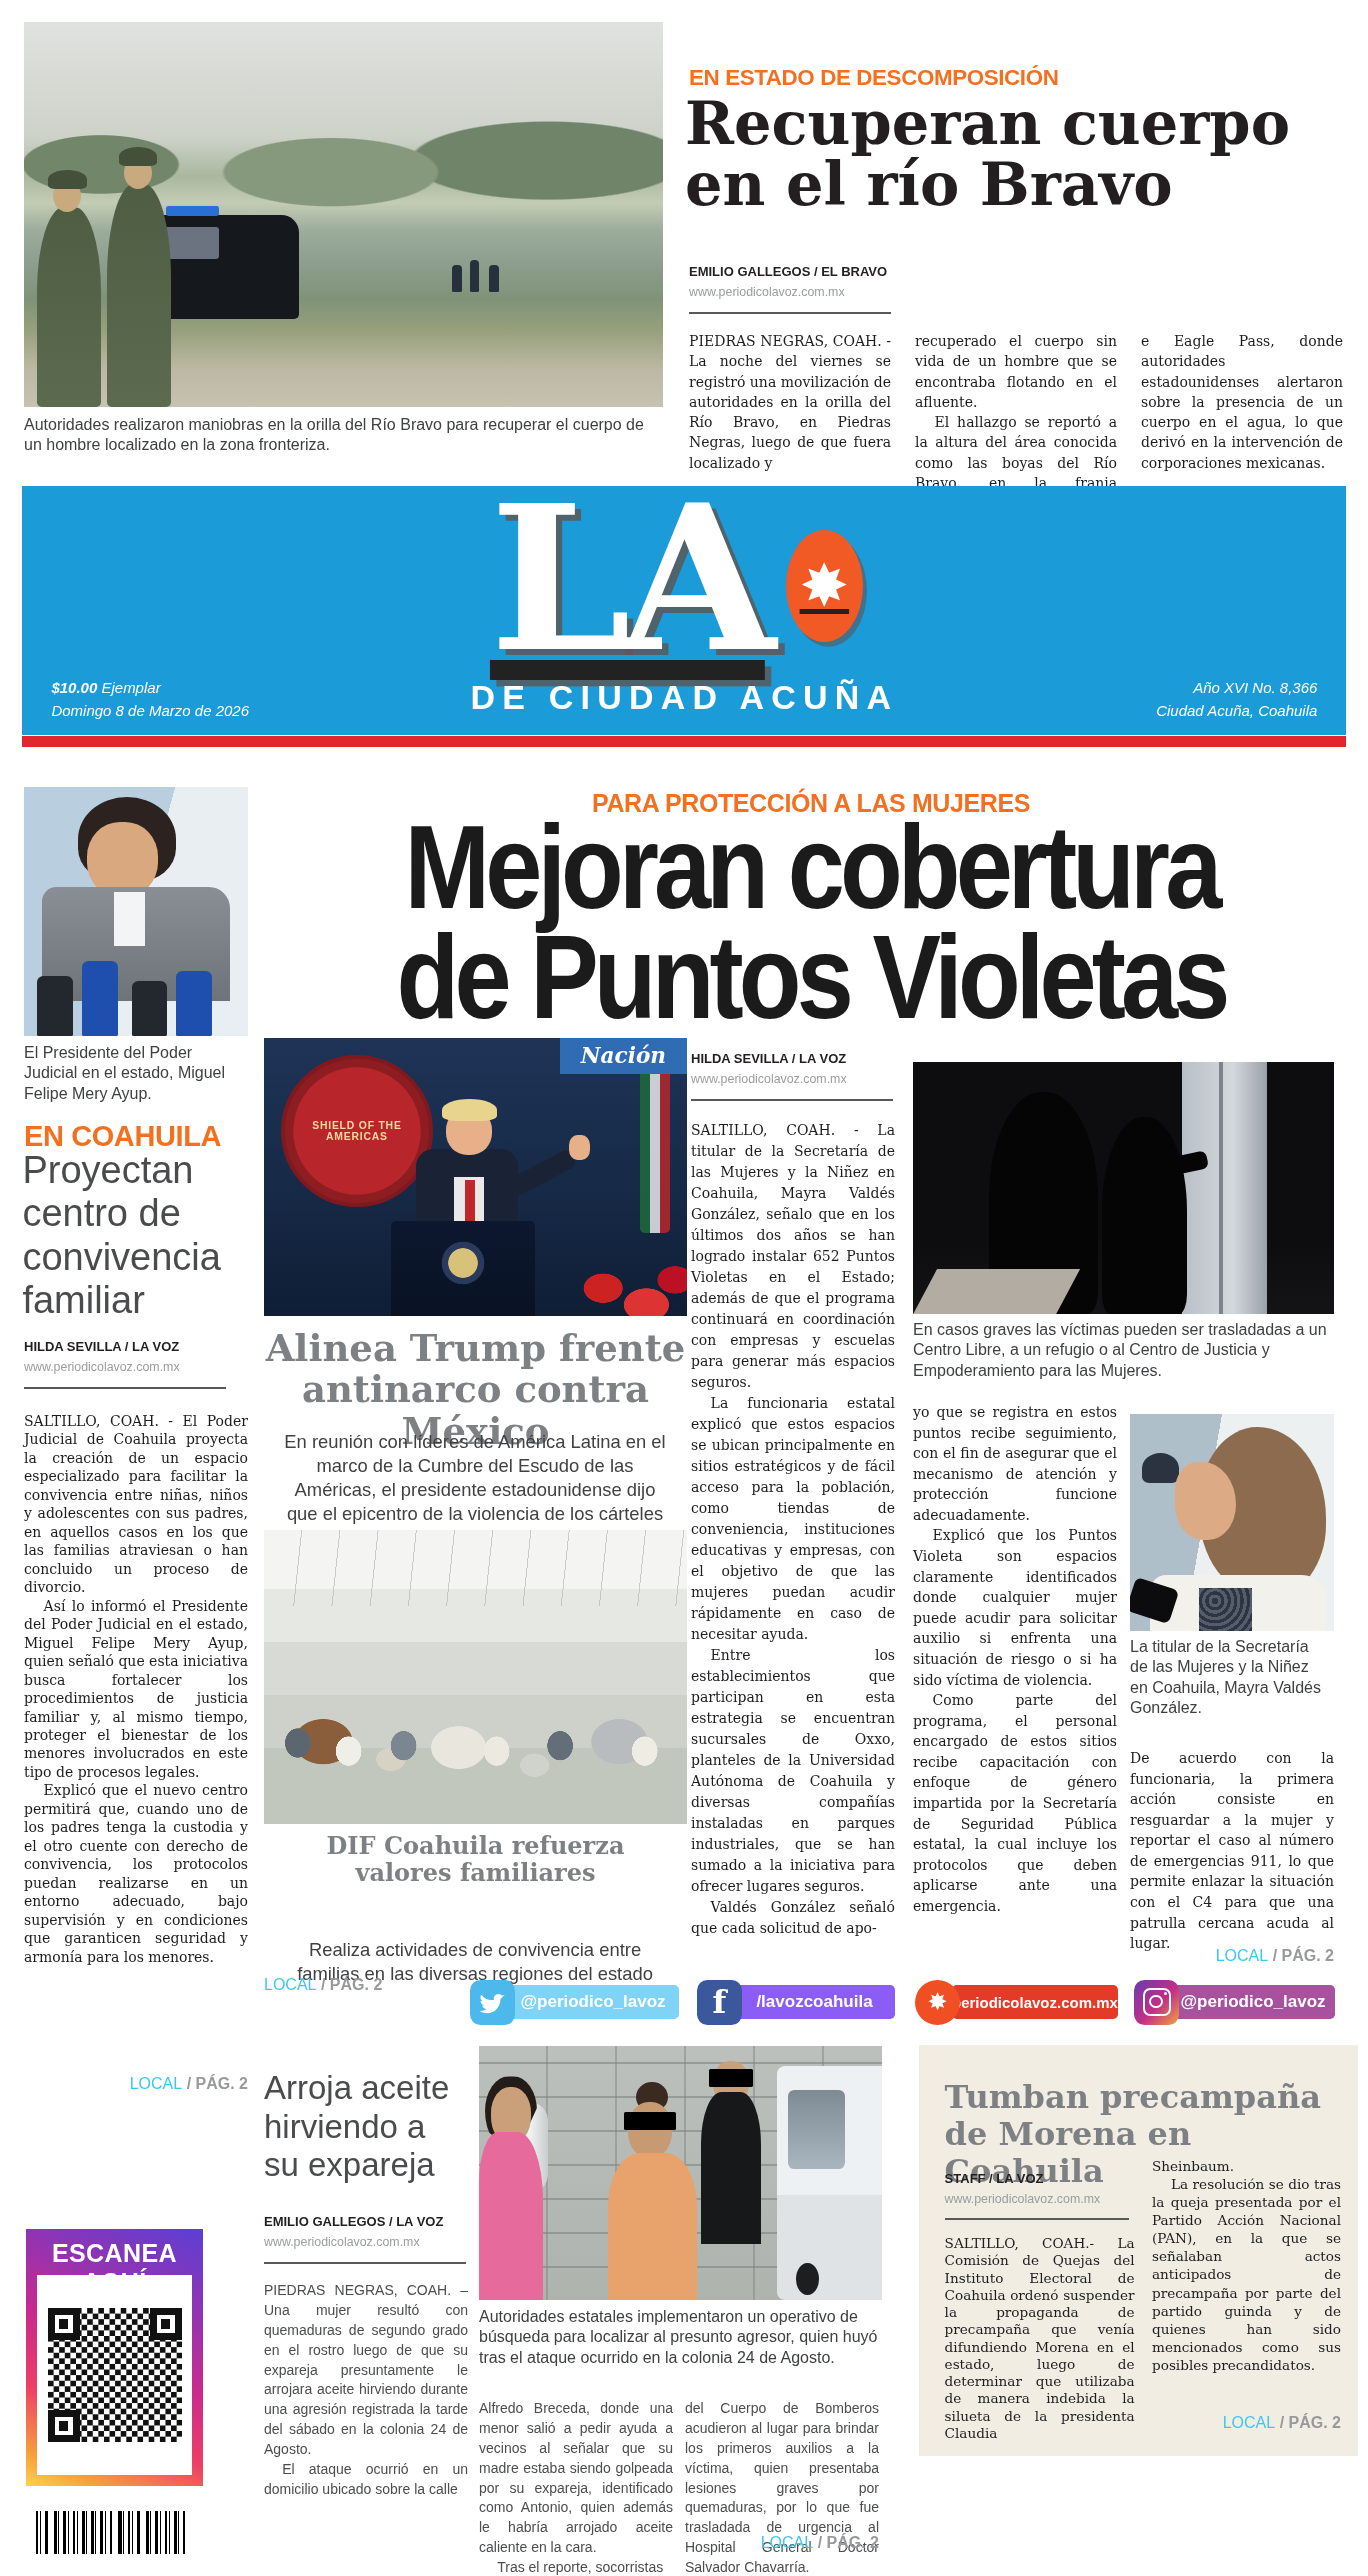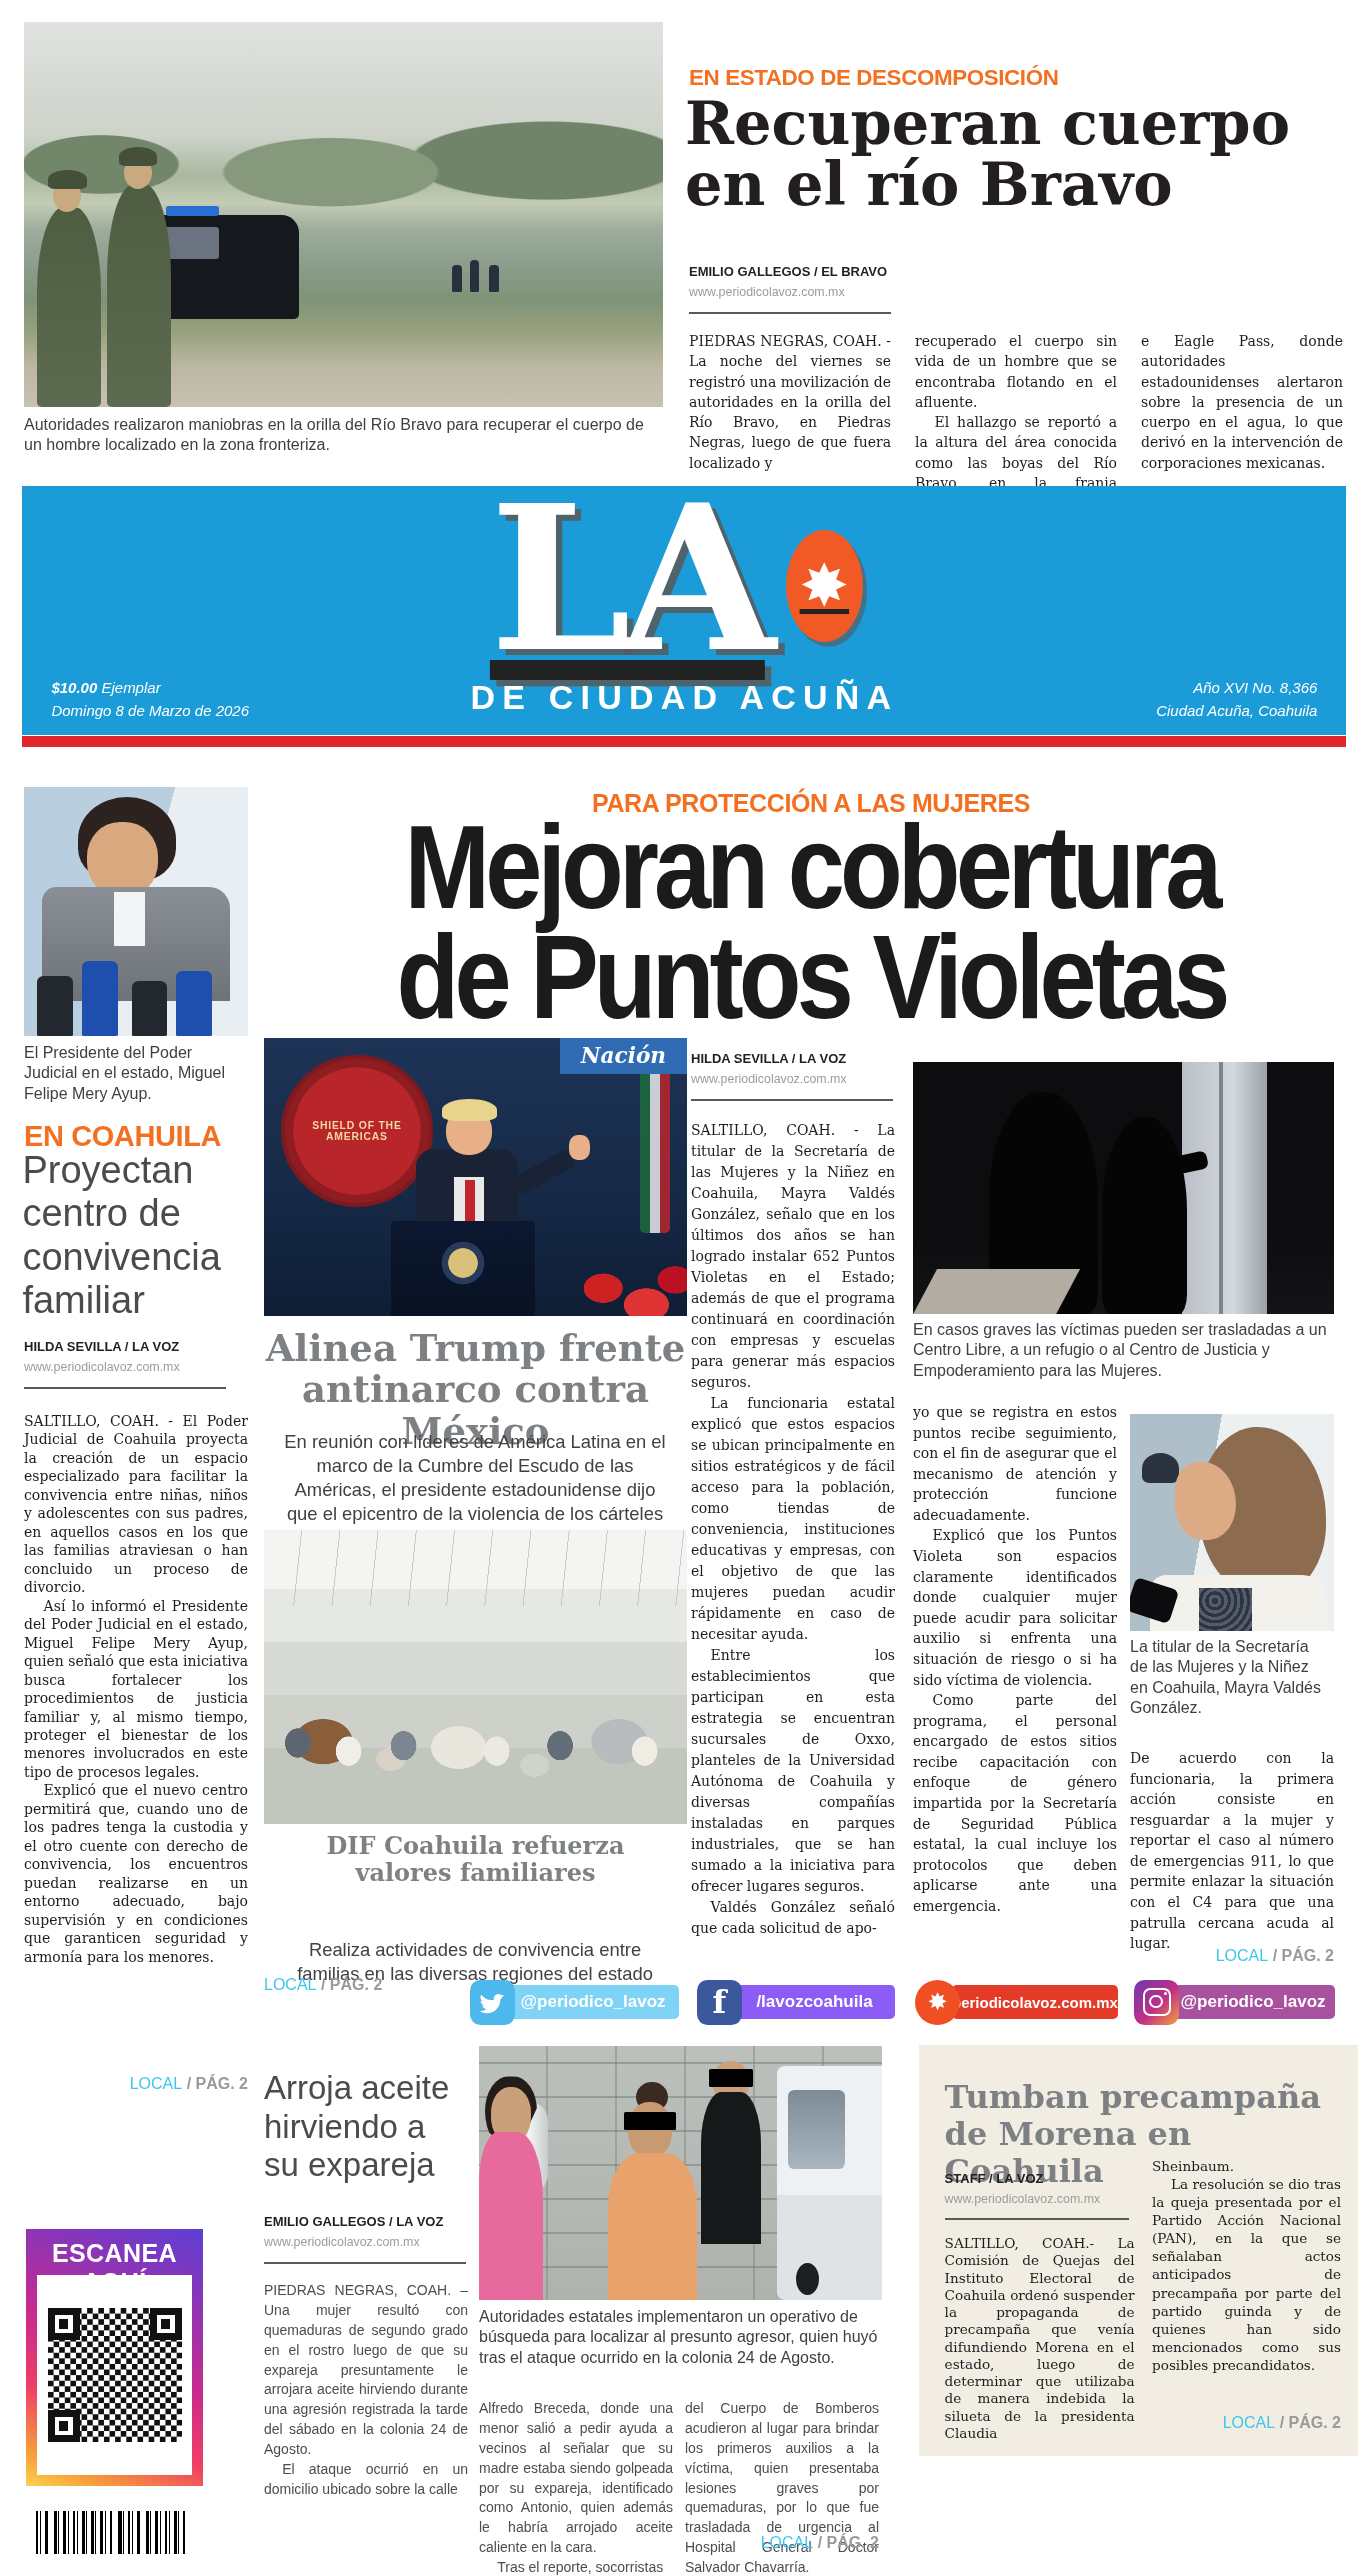--- a/index.html
+++ b/index.html
@@ -245,21 +245,21 @@
   <div class="sans-head pre abs" style="left:22.4px;top:1149px;width:232px;font-size:38px;line-height:1.14;">Proyectan
 centro de
 convivencia
 familiar</div>
   <div class="byline abs" style="left:24px;top:1339px;">HILDA SEVILLA / LA VOZ</div>
   <div class="byurl abs" style="left:24px;top:1358px;">www.periodicolavoz.com.mx</div>
   <div class="rule abs" style="left:24px;top:1387px;width:202px;"></div>
   <div class="body-serif abs" style="left:24px;top:1412px;width:224px;line-height:1.32;">
     <p>SALTILLO, COAH. - El Poder Judicial de Coahuila proyecta la creación de un espacio especializado para facilitar la convivencia entre niñas, niños y adolescentes con sus padres, en aquellos casos en los que las familias atraviesan o han concluido un proceso de divorcio.</p>
     <p>Así lo informó el Presidente del Poder Judicial en el estado, Miguel Felipe Mery Ayup, quien señaló que esta iniciativa busca fortalecer los procedimientos de justicia familiar y, al mismo tiempo, proteger el bienestar de los menores involucrados en este tipo de procesos legales.</p>
-    <p>Explicó que el nuevo centro permitirá que, cuando uno de los padres tenga la custodia y el otro cuente con derecho de convivencia, los encuentros puedan realizarse en un entorno adecuado, bajo supervisión y en condiciones que garanticen seguridad y armonía para los menores.</p>
+    <p>Explicó que el nuevo centro permitirá que, cuando uno de los padres tenga la custodia y el otro cuente con derecho de convivencia, los protocolos puedan realizarse en un entorno adecuado, bajo supervisión y en condiciones que garanticen seguridad y armonía para los menores.</p>
   </div>
   <div class="tag abs" style="left:24px;top:2075px;width:224px;text-align:right;">
     <span class="local">LOCAL</span>
     <span class="pg">/ PÁG. 2</span>
   </div>
 
   <div class="scanbox abs" style="left:26px;top:2229px;width:177px;height:257px;">
     <div class="scan-label">ESCANEA AQUÍ</div>
     <div class="qr-wrap">
       <div class="qr">

